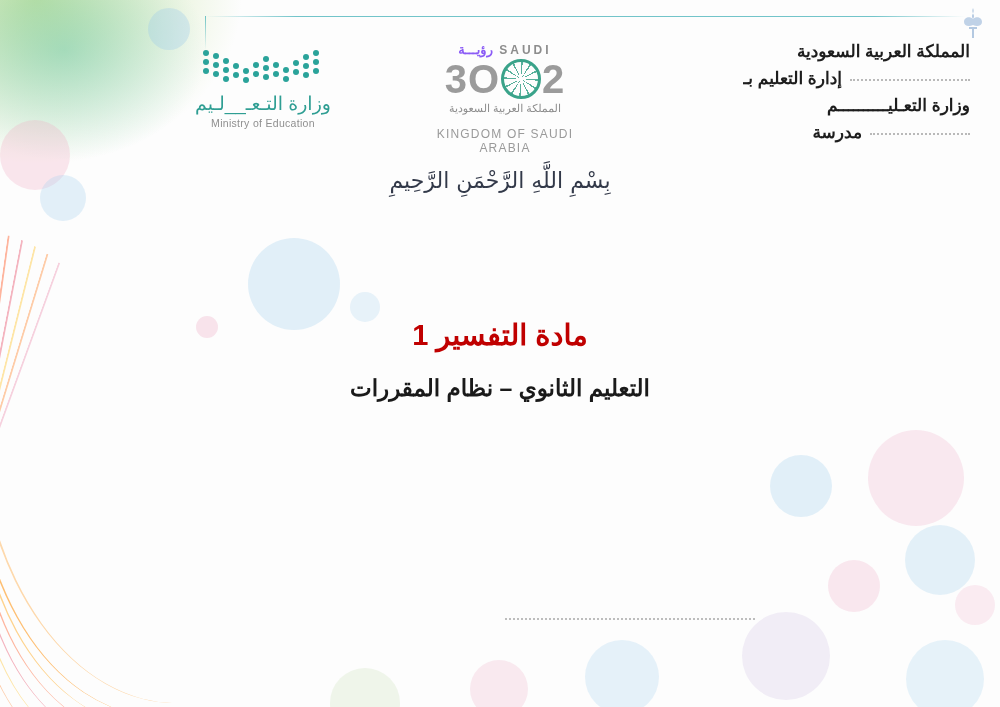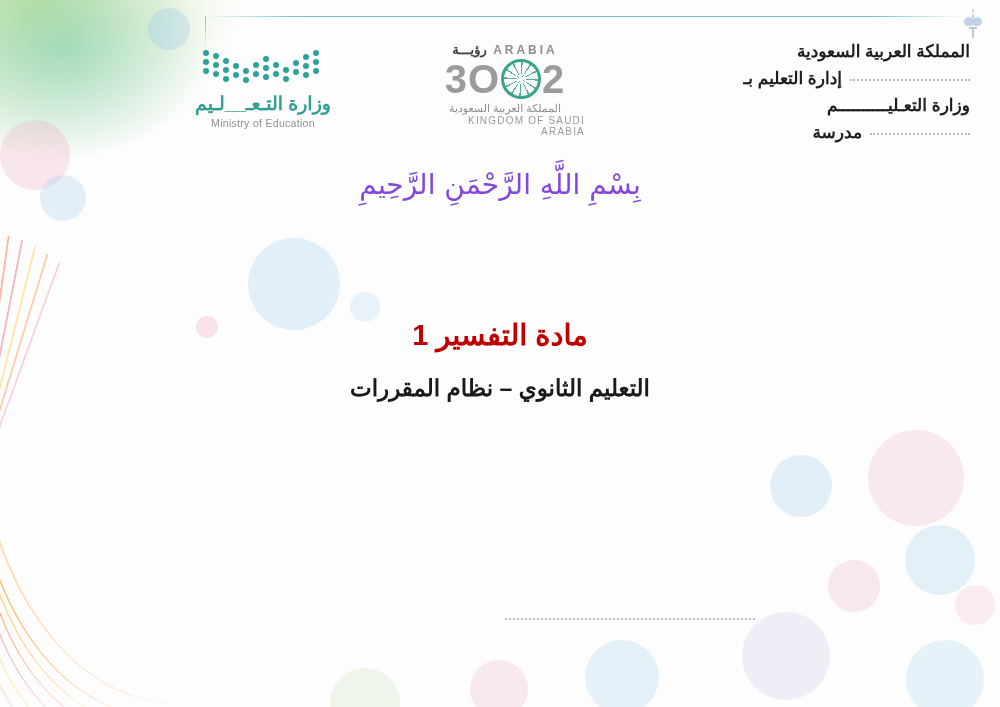--- a/index.html
+++ b/index.html
@@ -87,48 +87,48 @@
     vertical-align:3px;
     margin-left:8px;
   }
   .dots.short{width:100px;}
 
   
   .moe-logo{position:absolute;left:168px;top:50px;width:190px;height:90px;text-align:center;}
   .moe-dots{width:120px;height:34px;margin:0 auto;position:relative;}
   .moe-dots i{position:absolute;width:6px;height:6px;border-radius:50%;background:#2aa39a;}
   .moe-ar{
-    margin-top:8px;color:#2f9e93;font-size:19px;font-weight:700;letter-spacing:1px;
+    margin-top:8px;color:#2f9e93;font-size:19px;font-weight:400;letter-spacing:1px;
   }
   .moe-en{margin-top:2px;color:#8f8f8f;font-size:10.5px;letter-spacing:.3px;}
 
   .vision-logo{position:absolute;left:425px;top:42px;width:160px;height:100px;text-align:center;}
   .v-top{font-size:12px;letter-spacing:3px;color:#8d8d8d;font-weight:700;}
-  .v-top .ar{color:#404040;letter-spacing:0;font-size:13px;margin-top:46px;}
+  .v-top .ar{color:#8b5cf6;letter-spacing:0;font-size:13px;margin-top:46px;}
   .v-num{
     font-size:40px;font-weight:700;color:#9b9b9b;letter-spacing:1px;line-height:44px;
     display:flex;justify-content:center;align-items:center;gap:1px;
   }
   .v-knot{
     width:34px;height:34px;border-radius:50%;
     border:3px solid #3aa38a;
     display:inline-block;position:relative;
     background:
       repeating-conic-gradient(from 0deg, rgba(58,163,138,.85) 0deg 6deg, rgba(255,255,255,0) 6deg 30deg);
   }
   .v-ar2{font-size:11px;color:#8d8d8d;margin-top:1px;}
-  .v-en2{font-size:10px;color:#9a9a9a;letter-spacing:1.2px;margin-top:0;text-align:right;}
+  .v-en2{font-size:12px;color:#9a9a9a;letter-spacing:1.2px;margin-top:12px;}
 
   
   .basmala{
     position:absolute;left:0;right:0;top:168px;
     text-align:center;
-    color:#6d28d9;
+    color:#0f172a;
     font-family:"DejaVu Sans", sans-serif;
-    font-size:28px;
+    font-size:22px;
     opacity:.85;
   }
 
   
   .subject{
     position:absolute;left:0;right:0;top:318px;
     text-align:center;
     color:#c00000;
     font-size:29px;
     font-weight:700;
@@ -245,21 +245,21 @@
       <i style="left:110px;top:0px"></i>
         <i style="left:110px;top:9px"></i>
         <i style="left:110px;top:18px"></i>
     </div>
     <div class="moe-ar">وزارة التـعـ__لـيم</div>
     <div class="moe-en">Ministry of Education</div>
   </div>
 
   <div class="vision-logo">
     <div class="v-top">
-      <span>ARABIA</span>
+      <span>SAUDI</span>
       <span class="ar">رؤيـــة</span>
     </div>
     <div class="v-num">
       <span>2</span>
       <span class="v-knot"></span>
       <span>3O</span>
     </div>
     <div class="v-ar2">المملكة العربية السعودية</div>
     <div class="v-en2">KINGDOM OF SAUDI ARABIA</div>
   </div>

